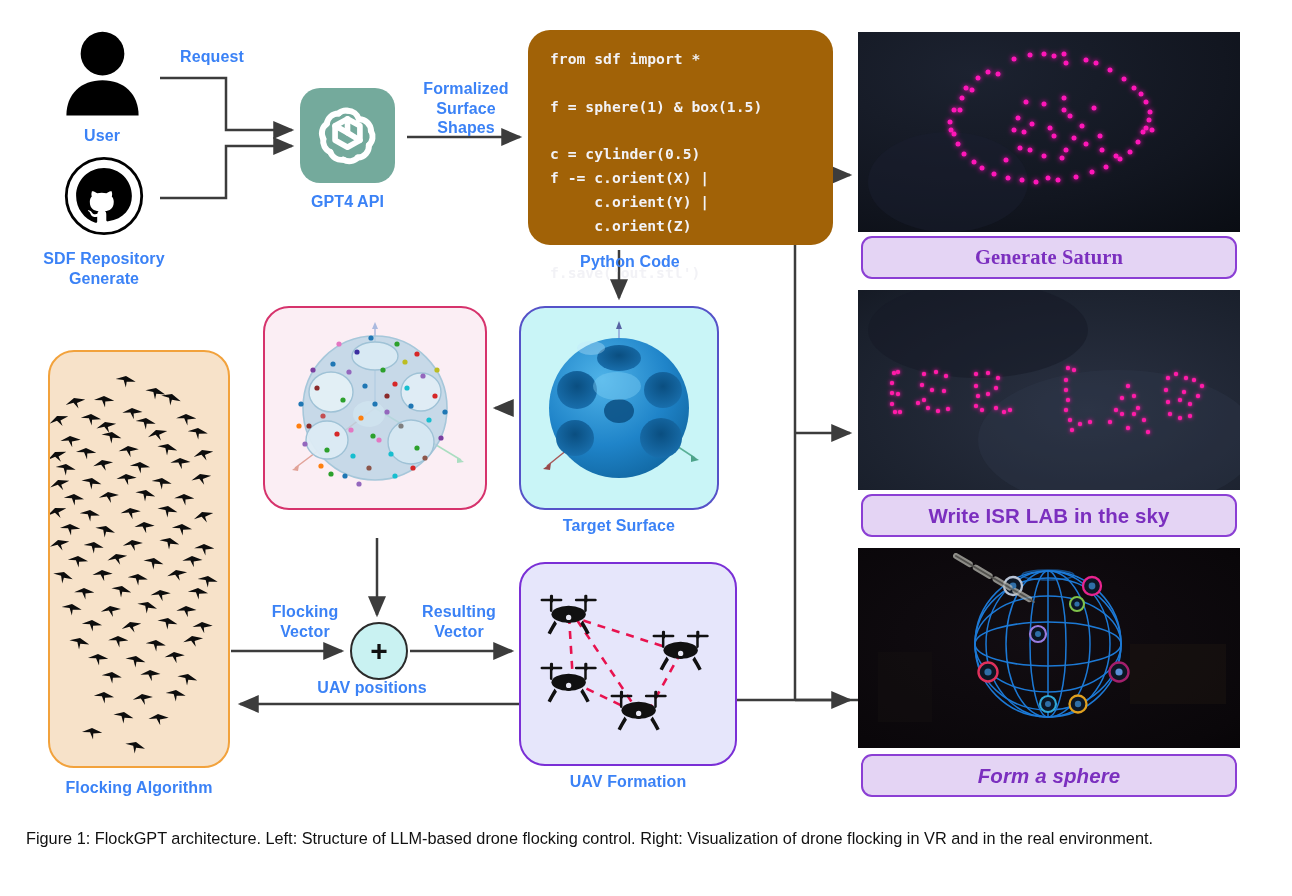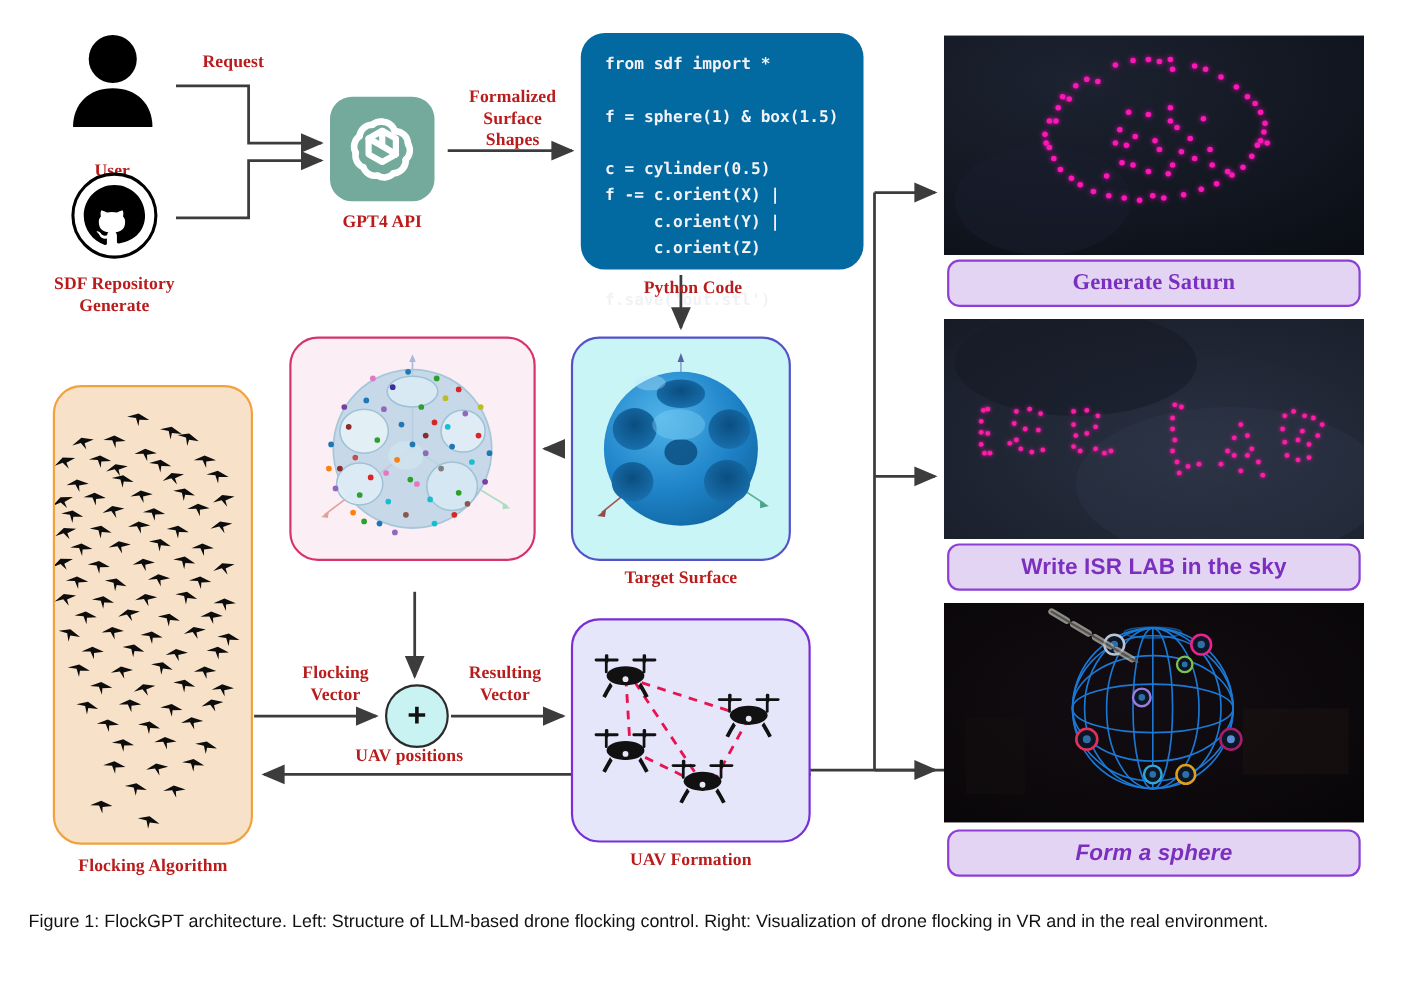--- a/index.html
+++ b/index.html
@@ -12,43 +12,42 @@
     overflow: hidden;
     position: relative;
   }
   #figure {
     position: absolute; left: 0; top: 0;
     width: 1292px; height: 896px;
   }
   .lbl {
     position: absolute;
     font-weight: bold;
-    color: #b91c1c;
+    color: #3b82f6;
     text-align: center;
     line-height: 1.22;
     letter-spacing: 0.1px;
-    font-family: Liberation Serif, serif;
   }
   .lbl-md { font-size: 16px; }
 
   
   #user-icon { position: absolute; left: 55px; top: 28px; width: 95px; height: 95px; }
   #github-icon { position: absolute; left: 63px; top: 155px; width: 82px; height: 82px; }
   #gpt-card {
     position: absolute; left: 300px; top: 88px;
     width: 95px; height: 95px;
     background: #74aa9c;
     border-radius: 20px;
   }
   #gpt-card svg { position: absolute; left: 13px; top: 13px; }
 
   #code-box {
     position: absolute; left: 528px; top: 30px;
-    width: 257px; height: 215px;
-    background: #0369a1;
+    width: 305px; height: 215px;
+    background: #a16207;
     border-radius: 22px;
     box-sizing: border-box;
     padding: 17px 22px;
   }
   #code-box pre {
     margin: 0;
     font-family: "DejaVu Sans Mono", monospace;
     font-size: 14.7px;
     line-height: 1.62;
     color: #f2f2f6;
@@ -174,21 +173,21 @@
       <path d="M795,175 L850,175" marker-end="url(#ah)"></path>
       <path d="M795,433 L850,433" marker-end="url(#ah)"></path>
       <path d="M795,700 L850,700" marker-end="url(#ah)"></path>
     </g>
   </svg>
 
   <svg id="user-icon" viewBox="0 0 100 100">
     <circle cx="50" cy="27" r="23" fill="#000"></circle>
     <path d="M50,55 C73,55 88,70 88,92 L12,92 C12,70 27,55 50,55 Z" fill="#000"></path>
   </svg>
-  <div class="lbl lbl-md" style="left:47px;top:126px;width:110px;margin-top:20px;">User</div>
+  <div class="lbl lbl-md" style="left:47px;top:126px;width:110px;">User</div>
 
   <svg id="github-icon" viewBox="0 0 100 100">
     <circle cx="50" cy="50" r="46" fill="#fff" stroke="#000" stroke-width="3.4"></circle>
     <path d="M50,16 C31,16 16,31 16,50 c0,15.2 9.8,28 23.4,32.6 1.7,0.3 2.3,-0.7 2.3,-1.6
              v-5.7 c-6.5,1.4 -7.9,-3.1 -7.9,-3.1 -1.1,-2.7 -2.6,-3.5 -2.6,-3.5 -2.1,-1.5 0.2,-1.4 0.2,-1.4
              2.4,0.2 3.6,2.4 3.6,2.4 2.1,3.6 5.5,2.6 6.9,2 0.2,-1.6 0.8,-2.6 1.5,-3.2
              -5.2,-0.6 -10.7,-2.6 -10.7,-11.6 0,-2.6 0.9,-4.7 2.4,-6.3 -0.2,-0.6 -1,-3 0.2,-6.3
              0,0 1.9,-0.6 6.3,2.4 1.8,-0.5 3.8,-0.8 5.7,-0.8 1.9,0 3.9,0.3 5.7,0.8
              4.4,-3 6.3,-2.4 6.3,-2.4 1.2,3.3 0.4,5.7 0.2,6.3 1.5,1.6 2.4,3.7 2.4,6.3
              0,9 -5.5,11 -10.7,11.5 0.9,0.7 1.6,2.2 1.6,4.4 v6.5 c0,0.9 0.6,1.9 2.3,1.6

